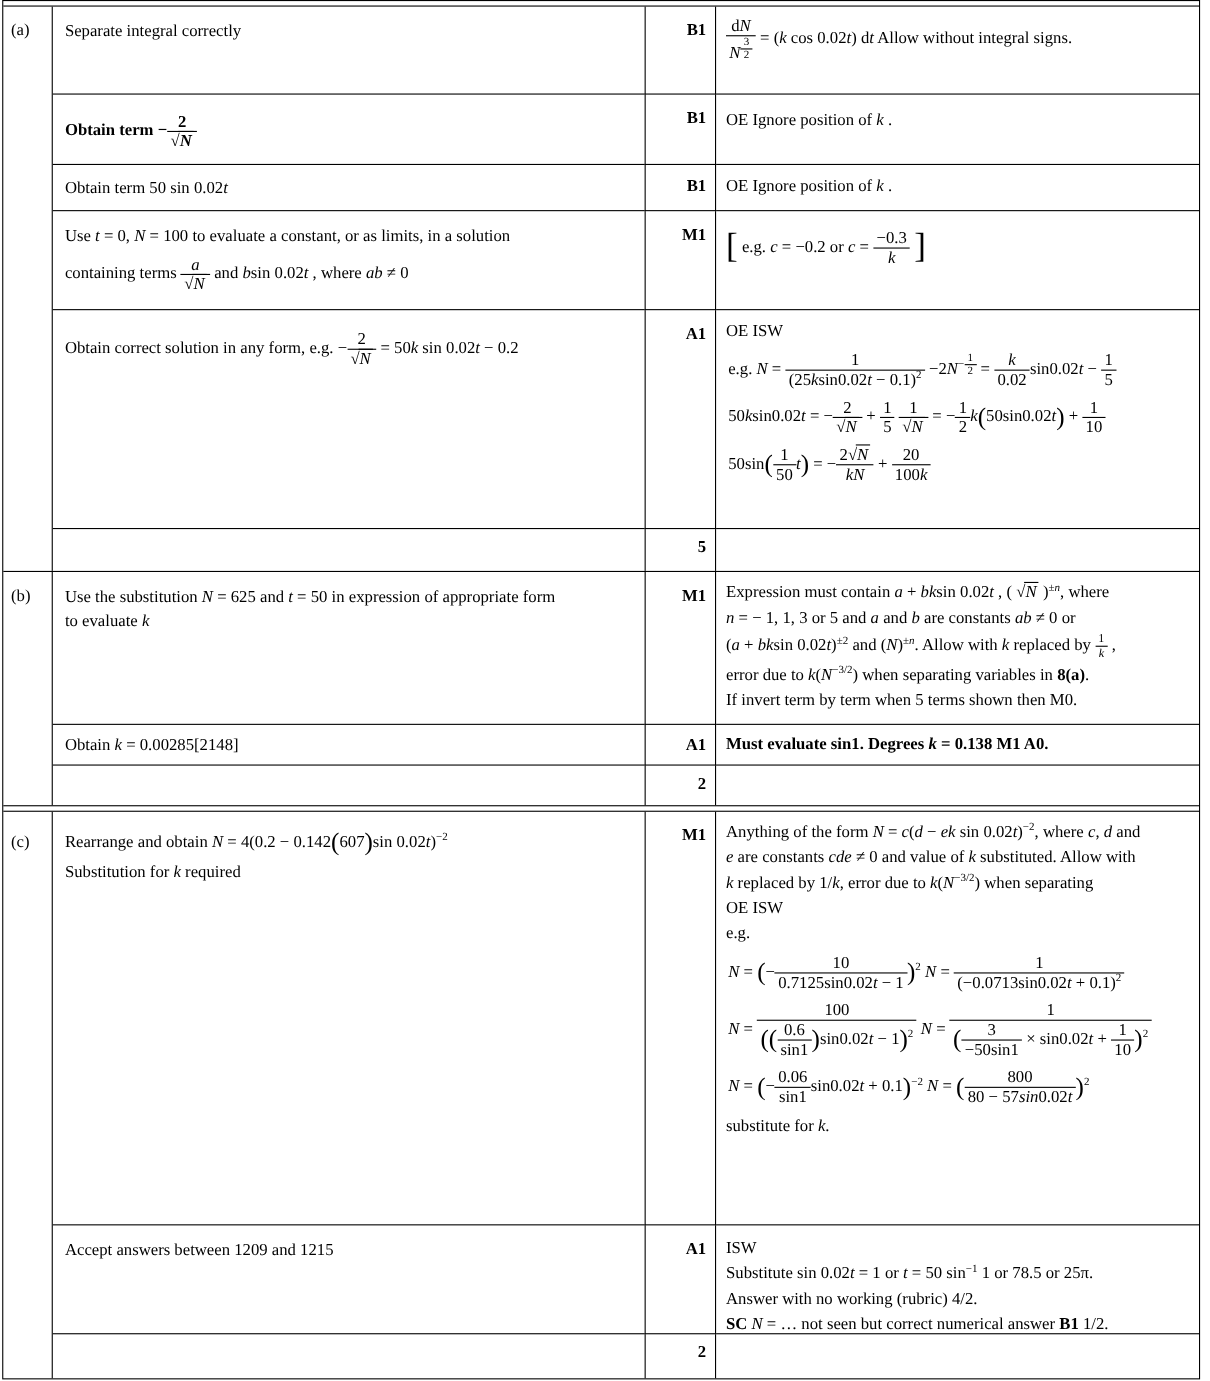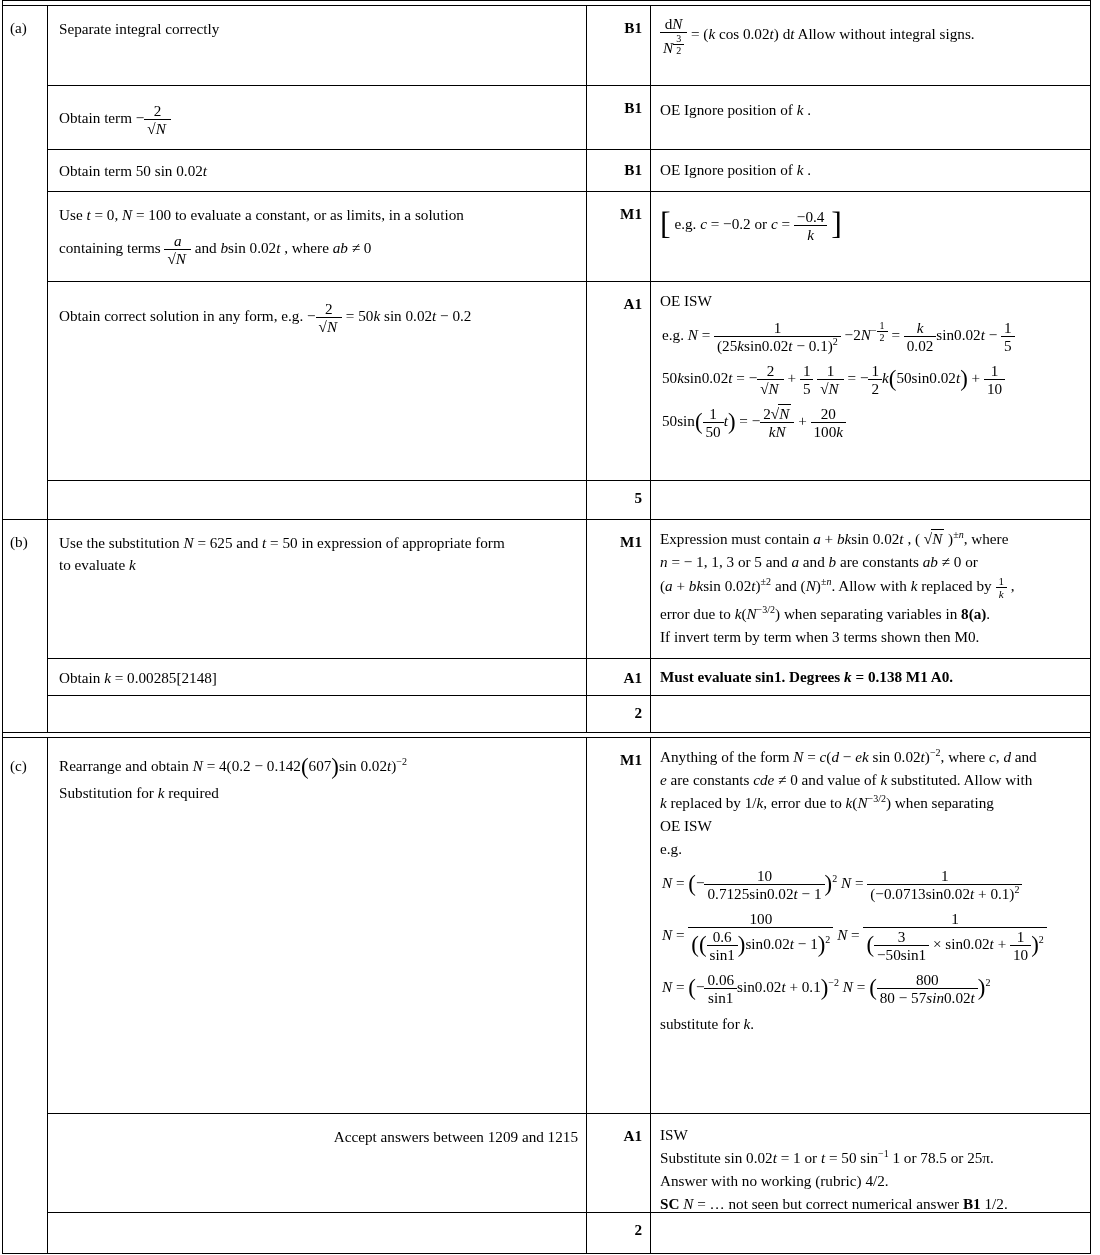--- a/index.html
+++ b/index.html
@@ -42,21 +42,21 @@
       <div class="lab cell" style="grid-area:1/1/7/2;">(a)</div>
 
       <div class="d cell rb" style="grid-area:1/2;">
         <div class="line">Separate integral correctly</div>
       </div>
       <div class="m cell rb" style="grid-area:1/3;">B1</div>
       <div class="n cell rb" style="grid-area:1/4;">
         <div class="nline"><span class="frac"><span class="fn">d<i>N</i></span><span class="fd"><i>N</i><sup><span class="frac"><span class="fn">3</span><span class="fd">2</span></span></sup></span></span> = (<i>k</i> cos 0.02<i>t</i>) d<i>t</i>   Allow without integral signs.</div>
       </div>
 
-      <div class="d cell rb" style="grid-area:2/2;padding-top:16px;">
+      <div class="d cell rb" style="grid-area:2/2;padding-top:16px;font-weight:bold;">
         <div class="line">Obtain term −<span class="frac"><span class="fn">2</span><span class="fd"><span class="sqrt"><span class="rs">√</span><span class="rc"><i>N</i></span></span></span></span></div>
       </div>
       <div class="m cell rb" style="grid-area:2/3;">B1</div>
       <div class="n cell rb" style="grid-area:2/4;padding-top:14px;">
         <div class="nline">OE   Ignore position of <i>k</i> .</div>
       </div>
 
       <div class="d cell rb" style="grid-area:3/2;padding-top:11px;font-family:Liberation Serif, serif;">
         <div class="line">Obtain term  50 sin 0.02<i>t</i></div>
       </div>
@@ -64,21 +64,21 @@
       <div class="n cell rb" style="grid-area:3/4;padding-top:10px;">
         <div class="nline">OE   Ignore position of <i>k</i> .</div>
       </div>
 
       <div class="d cell rb" style="grid-area:4/2;">
         <div class="line">Use <i>t</i> = 0, <i>N</i> = 100 to evaluate a constant, or as limits, in a solution</div>
         <div class="line">containing terms <span class="frac"><span class="fn"><i>a</i></span><span class="fd"><span class="sqrt"><span class="rs">√</span><span class="rc"><i>N</i></span></span></span></span> and <i>b</i>sin 0.02<i>t</i> , where  <i>ab</i> ≠ 0</div>
       </div>
       <div class="m cell rb" style="grid-area:4/3;">M1</div>
       <div class="n cell rb" style="grid-area:4/4;padding-top:16px;">
-        <div class="nline"><span class="big" style="font-size: 2.1em;">[</span> e.g. <i>c</i> = −0.2   or   <i>c</i> = <span class="frac"><span class="fn">−0.4</span><span class="fd"><i>k</i></span></span> <span class="big" style="font-size: 2.1em;">]</span></div>
+        <div class="nline"><span class="big" style="font-size: 2.1em;">[</span> e.g. <i>c</i> = −0.2   or   <i>c</i> = <span class="frac"><span class="fn">−0.3</span><span class="fd"><i>k</i></span></span> <span class="big" style="font-size: 2.1em;">]</span></div>
       </div>
 
       <div class="d cell rb" style="grid-area:5/2;padding-top:18px;">
         <div class="line">Obtain correct solution in any form, e.g. −<span class="frac"><span class="fn">2</span><span class="fd"><span class="sqrt"><span class="rs">√</span><span class="rc"><i>N</i></span></span></span></span> = 50<i>k</i> sin 0.02<i>t</i> − 0.2</div>
       </div>
       <div class="m cell rb" style="grid-area:5/3;">A1</div>
       <div class="n cell rb" style="grid-area:5/4;">
         <div class="nline">OE   ISW</div>
         <div class="nline eq">e.g.  <i>N</i> = <span class="frac"><span class="fn">1</span><span class="fd">(25<i>k</i>sin0.02<i>t</i> − 0.1)<sup>2</sup></span></span>    −2<i>N</i><sup>−<span class="frac"><span class="fn">1</span><span class="fd">2</span></span></sup> = <span class="frac"><span class="fn"><i>k</i></span><span class="fd">0.02</span></span>sin0.02<i>t</i> − <span class="frac"><span class="fn">1</span><span class="fd">5</span></span></div>
         <div class="nline eq">50<i>k</i>sin0.02<i>t</i> = −<span class="frac"><span class="fn">2</span><span class="fd"><span class="sqrt"><span class="rs">√</span><span class="rc"><i>N</i></span></span></span></span> + <span class="frac"><span class="fn">1</span><span class="fd">5</span></span>   <span class="frac"><span class="fn">1</span><span class="fd"><span class="sqrt"><span class="rs">√</span><span class="rc"><i>N</i></span></span></span></span> = −<span class="frac"><span class="fn">1</span><span class="fd">2</span></span><i>k</i><span class="big" style="font-size: 1.5em;">(</span>50sin0.02<i>t</i><span class="big" style="font-size: 1.5em;">)</span> + <span class="frac"><span class="fn">1</span><span class="fd">10</span></span></div>
@@ -96,21 +96,21 @@
       <div class="d cell rb" style="grid-area:1/2;">
         <div class="line" style="margin-bottom:2px;">Use the substitution <i>N</i> = 625 and <i>t</i> = 50 in expression of appropriate form</div>
         <div class="line">to evaluate <i>k</i></div>
       </div>
       <div class="m cell rb" style="grid-area:1/3;">M1</div>
       <div class="n cell rb" style="grid-area:1/4;">
         <div class="nline">Expression must contain  <i>a</i> + <i>bk</i>sin 0.02<i>t</i> ,  ( <span class="sqrt"><span class="rs">√</span><span class="rc"><i>N</i></span></span> )<sup>±<i>n</i></sup>, where</div>
         <div class="nline"><i>n</i> = − 1, 1, 3 or 5 and <i>a</i> and <i>b</i> are constants  <i>ab</i> ≠ 0 or</div>
         <div class="nline">(<i>a</i> + <i>bk</i>sin 0.02<i>t</i>)<sup>±2</sup> and (<i>N</i>)<sup>±<i>n</i></sup>. Allow with <i>k</i> replaced by <span class="frac fs"><span class="fn">1</span><span class="fd"><i>k</i></span></span> ,</div>
         <div class="nline">error due to <i>k</i>(<i>N</i><sup>−3/2</sup>) when separating variables in <b>8(a)</b>.</div>
-        <div class="nline">If invert term by term when 3 terms shown then M0.</div>
+        <div class="nline">If invert term by term when 5 terms shown then M0.</div>
       </div>
 
       <div class="d cell rb" style="grid-area:2/2;padding-top:9px;">
         <div class="line">Obtain <i>k</i> = 0.00285[2148]</div>
       </div>
       <div class="m cell rb" style="grid-area:2/3;padding-top:9px;">A1</div>
       <div class="n cell rb" style="grid-area:2/4;padding-top:8px;font-weight:bold;">
         <div class="nline">Must evaluate sin1. Degrees <i>k</i> = 0.138   M1 A0.</div>
       </div>
 
@@ -134,21 +134,21 @@
         <div class="nline"><i>e</i> are constants  <i>cde</i> ≠ 0 and value of <i>k</i> substituted. Allow with</div>
         <div class="nline"><i>k</i> replaced by 1/<i>k</i>, error due to <i>k</i>(<i>N</i><sup>−3/2</sup>) when separating</div>
         <div class="nline">OE   ISW</div>
         <div class="nline">e.g.</div>
         <div class="nline eq"><i>N</i> = <span class="big" style="font-size: 1.5em;">(</span>−<span class="frac"><span class="fn">10</span><span class="fd">0.7125sin0.02<i>t</i> − 1</span></span><span class="big" style="font-size: 1.5em;">)</span><sup>2</sup>  <i>N</i> = <span class="frac"><span class="fn">1</span><span class="fd">(−0.0713sin0.02<i>t</i> + 0.1)<sup>2</sup></span></span></div>
         <div class="nline eq"><i>N</i> = <span class="frac"><span class="fn">100</span><span class="fd"><span class="big" style="font-size: 1.5em;">(</span><span class="big" style="font-size: 1.5em;">(</span><span class="frac"><span class="fn">0.6</span><span class="fd">sin1</span></span><span class="big" style="font-size: 1.5em;">)</span>sin0.02<i>t</i> − 1<span class="big" style="font-size: 1.5em;">)</span><sup>2</sup></span></span>   <i>N</i> = <span class="frac"><span class="fn">1</span><span class="fd"><span class="big" style="font-size: 1.5em;">(</span><span class="frac"><span class="fn">3</span><span class="fd">−50sin1</span></span> × sin0.02<i>t</i> + <span class="frac"><span class="fn">1</span><span class="fd">10</span></span><span class="big" style="font-size: 1.5em;">)</span><sup>2</sup></span></span></div>
         <div class="nline eq"><i>N</i> = <span class="big" style="font-size: 1.5em;">(</span>−<span class="frac"><span class="fn">0.06</span><span class="fd">sin1</span></span>sin0.02<i>t</i> + 0.1<span class="big" style="font-size: 1.5em;">)</span><sup>−2</sup>   <i>N</i> = <span class="big" style="font-size: 1.5em;">(</span><span class="frac"><span class="fn">800</span><span class="fd">80 − 57<i>sin</i>0.02<i>t</i></span></span><span class="big" style="font-size: 1.5em;">)</span><sup>2</sup></div>
         <div class="nline">substitute for <i>k</i>.</div>
       </div>
 
-      <div class="d cell rb" style="grid-area:2/2;text-align:right;">
+      <div class="d cell rb" style="grid-area:2/2;">
         <div class="line">Accept answers between 1209 and 1215</div>
       </div>
       <div class="m cell rb" style="grid-area:2/3;">A1</div>
       <div class="n cell rb" style="grid-area:2/4;padding-top:11px;">
         <div class="nline">ISW</div>
         <div class="nline">Substitute sin 0.02<i>t</i> = 1 or <i>t</i> = 50 sin<sup>−1</sup> 1 or 78.5 or 25π.</div>
         <div class="nline">Answer with no working (rubric) 4/2.</div>
         <div class="nline"><b>SC </b><i>N</i> = … not seen but correct numerical answer <b>B1</b> 1/2.</div>
       </div>
 

